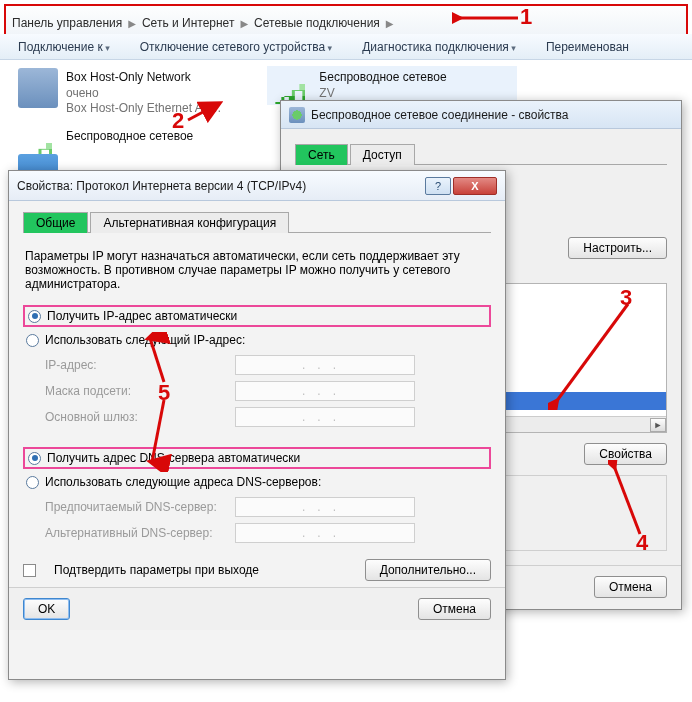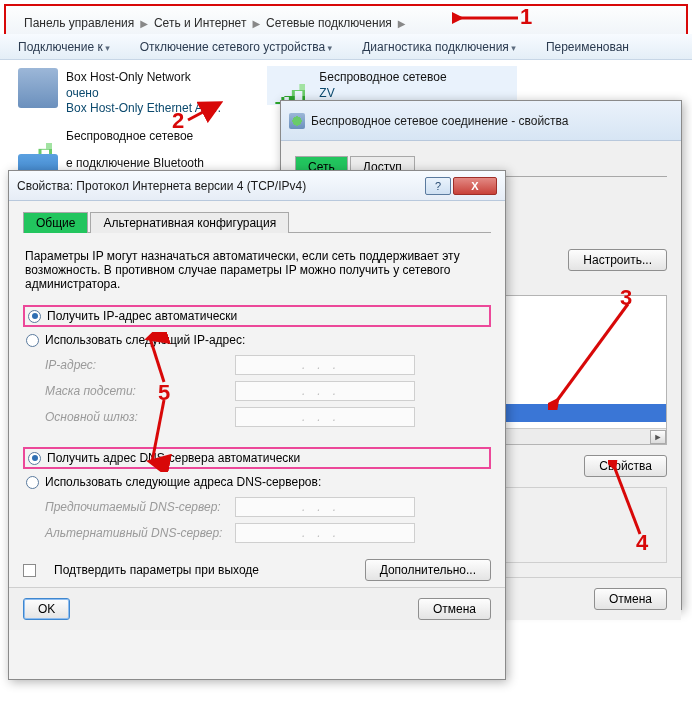--- a/index.html
+++ b/index.html
@@ -14,21 +14,21 @@
     overflow: hidden;
   }
   .breadcrumb {
     position: absolute;
     top: 4px; left: 4px; right: 4px;
     height: 38px;
     background: linear-gradient(#fdfefe, #eef3f8);
     border: 2px solid #d80808;
     display: flex;
     align-items: center;
-    padding: 0 18px;
+    padding: 0 6px;
     gap: 4px;
   }
   .breadcrumb span { color: #2c2c2c; }
   .breadcrumb .sep { color: #888; padding: 0 2px; font-size: 10px; }
   .toolbar {
     position: absolute;
     top: 34px; left: 0; right: 0;
     height: 26px;
     background: linear-gradient(#f7fbff, #e4eef7);
     border-bottom: 1px solid #c7d6e6;
@@ -72,21 +72,21 @@
     position:absolute; left:4px; bottom:4px;
     width:30px; height:20px;
     background: linear-gradient(to top, #2ca62c 0 40%, #6acb6a 40% 70%, #a2e3a2 70% 100%);
     clip-path: polygon(0 100%, 20% 100%, 20% 65%, 45% 65%, 45% 100%, 65% 100%, 65% 35%, 90% 35%, 90% 100%, 100% 100%, 100% 0, 80% 0, 80% 30%, 55% 30%, 55% 60%, 30% 60%, 30% 90%, 0 90%);
   }
   .ico.bt {
     background: linear-gradient(#5aa0e0,#2f74c0);
     border-radius: 3px;
   }
   .netitem .t1 { color:#111; }
-  .netitem .t2, .netitem .t3 { color:#0c4a6e; }
+  .netitem .t2, .netitem .t3 { color:#737373; }
   .netitem.highlight { background:#e9f2fc; }
   
   .ann-label {
     position: absolute;
     color: #d80808;
     font-size: 22px;
     font-weight: bold;
     z-index: 500;
   }
   .ann-arrow {
@@ -95,21 +95,21 @@
     pointer-events: none;
   }
   
   .win {
     position: absolute;
     background: #f0f0f0;
     border: 1px solid #8a8a8a;
     box-shadow: 2px 2px 10px rgba(0,0,0,.3);
   }
   .win .titlebar {
-    height: 40px;
+    height: 28px;
     background: linear-gradient(#eaf2fb,#d7e5f4);
     display: flex;
     align-items: center;
     padding: 0 8px;
     gap: 6px;
     border-bottom: 1px solid #b8c8dc;
   }
   .titlebar .ticon {
     width: 16px; height: 16px;
     background: radial-gradient(#6acb6a 40%, transparent 41%), linear-gradient(#9cb7d8,#6b90bd);
@@ -241,21 +241,20 @@
     border:1px solid #5a7a9e;
     border-radius:50%;
     display:inline-flex; align-items:center; justify-content:center;
     background:#fff;
   }
   .radio.on::after {
     content:""; width:6px; height:6px; border-radius:50%; background:#2f6fb3;
   }
   .ip-grid {
     margin-left: 22px;
-    font-style: italic;
   }
   .ip-grid .line {
     display:flex; align-items:center;
     margin: 6px 0;
   }
   .ip-grid .label { width: 190px; color:#9a9a9a; }
   .ip-grid .ipbox {
     width: 180px; height: 20px;
     border:1px solid #cfcfcf; background:#fbfbfb;
     color:#bfbfbf; text-align:center; line-height:18px;
@@ -299,21 +298,20 @@
     <div class="ico wifi"></div>
     <div class="t1">Беспроводное сетевое</div>
     <div class="t3">ZV</div>
   </div>
   <div class="netitem">
     <div class="ico wifi"></div>
     <div class="t1">Беспроводное сетевое</div>
   </div>
   <div class="netitem" style="display:block; clear:left;">
     <div class="ico bt"></div>
-    <div class="t1">е подключение Bluetooth</div>
   </div>
 </div>
 
 <div class="win props-back">
   <div class="titlebar">
     <div class="ticon"></div>
     <div class="title">Беспроводное сетевое соединение - свойства</div>
   </div>
   <div class="body">
     <div class="tabstrip">

